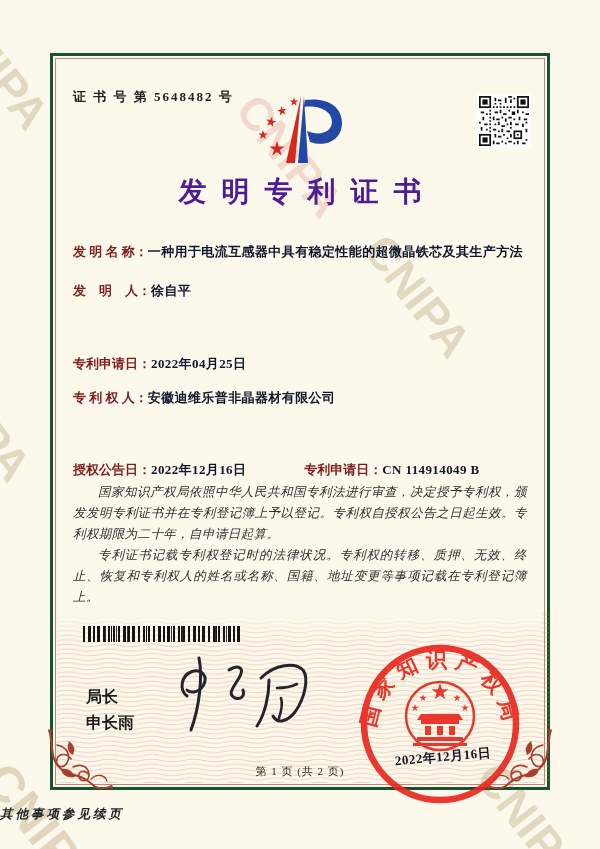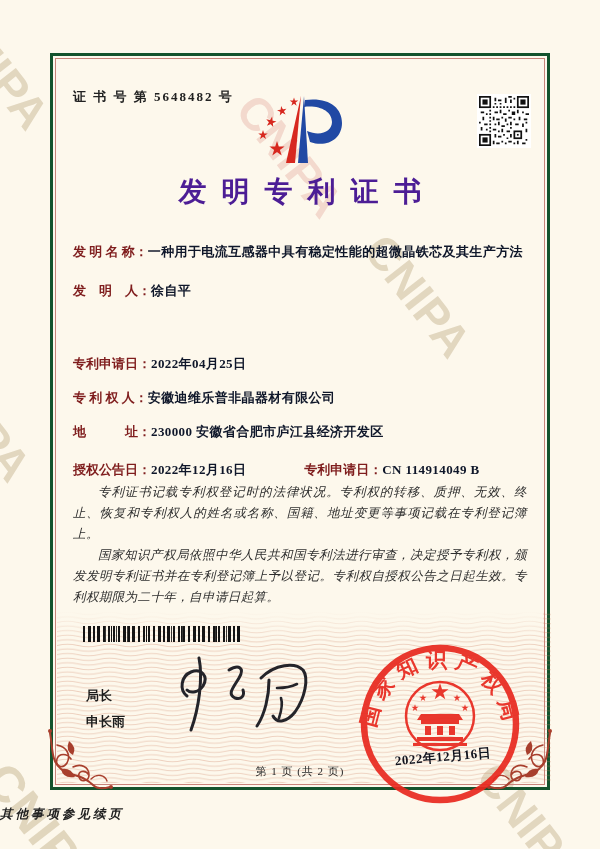--- a/index.html
+++ b/index.html
@@ -20,22 +20,22 @@
   .grant-group{display:inline-block;}
   .grant-group.first{width:228px;}
   .paras{position:absolute;left:20px;top:426px;width:454px;font-size:12.5px;color:#2e2e2e;
     font-style:italic;line-height:21px;letter-spacing:.4px;text-align:justify;}
   .paras p{margin:0;text-indent:2em;}
   .barcode{position:absolute;left:30px;top:570px;width:158px;height:16px;
     background:
       repeating-linear-gradient(90deg,#141414 0 2px,rgba(0,0,0,0) 2px 5px),
       repeating-linear-gradient(90deg,#141414 0 1px,rgba(0,0,0,0) 1px 7px),
       repeating-linear-gradient(90deg,rgba(20,20,20,.85) 0 1px,rgba(0,0,0,0) 1px 11px);}
-  .signer{position:absolute;left:33px;top:628px;font-family:Liberation Mono, monospace;
-    font-size:13px;font-weight:700;color:#1c1c1c;line-height:26px;}
+  .signer{position:absolute;left:33px;top:628px;font-family:Liberation Sans, sans-serif;
+    font-size:16px;font-weight:700;color:#1c1c1c;line-height:26px;}
   .signature{position:absolute;left:112px;top:594px;}
   .seal{position:absolute;left:302px;top:580px;width:170px;height:170px;}
   .seal-date{position:absolute;left:300px;top:692px;width:180px;text-align:center;
     font-size:13px;font-weight:700;color:#12141f;letter-spacing:.5px;transform:rotate(-5deg);}
   .page-info{position:absolute;left:0;top:708px;width:100%;text-align:center;
     font-size:11px;color:#2a2a2a;letter-spacing:1px;}
   .continuation{position:absolute;left:0;top:806px;width:100%;text-align:left;font-size:12.5px;
     font-style:italic;font-weight:600;color:#222;letter-spacing:3px;}
   .guilloche{position:absolute;left:4px;right:4px;bottom:4px;height:172px;}
   .band-fade{position:absolute;left:4px;right:4px;bottom:146px;height:30px;
@@ -154,35 +154,32 @@
     </div>
     <div class="field-row" style="top:226px">
       <span class="f-label">发　明　人：</span><span class="f-value">徐自平</span>
     </div>
     <div class="field-row" style="top:299px">
       <span class="f-label">专利申请日：</span><span class="f-value">2022年04月25日</span>
     </div>
     <div class="field-row" style="top:333px">
       <span class="f-label">专 利 权 人：</span><span class="f-value">安徽迪维乐普非晶器材有限公司</span>
     </div>
-    <div class="field-row" style="top:367px">
-      <span class="f-label">地　　　址：</span><span class="f-value">230000 安徽省合肥市庐江县经济开发区</span>
-    </div>
     <div class="field-row" style="top:405px">
       <span class="grant-group first">
         <span class="f-label">授权公告日：</span><span class="f-value">2022年12月16日</span>
       </span>
       <span class="grant-group">
         <span class="f-label">专利申请日：</span><span class="f-value">CN 114914049 B</span>
       </span>
     </div>
 
     <div class="paras">
+      <p>国家知识产权局依照中华人民共和国专利法进行审查，决定授予专利权，颁发发明专利证书并在专利登记簿上予以登记。专利权自授权公告之日起生效。专利权期限为二十年，自申请日起算。</p>
       <p>专利证书记载专利权登记时的法律状况。专利权的转移、质押、无效、终止、恢复和专利权人的姓名或名称、国籍、地址变更等事项记载在专利登记簿上。</p>
-      <p>国家知识产权局依照中华人民共和国专利法进行审查，决定授予专利权，颁发发明专利证书并在专利登记簿上予以登记。专利权自授权公告之日起生效。专利权期限为二十年，自申请日起算。</p>
     </div>
 
     <div class="barcode"></div>
 
     <div class="signer">
       <div>局长</div>
       <div>申长雨</div>
     </div>
 
     <svg class="signature" width="150" height="85" viewBox="0 0 150 85">

